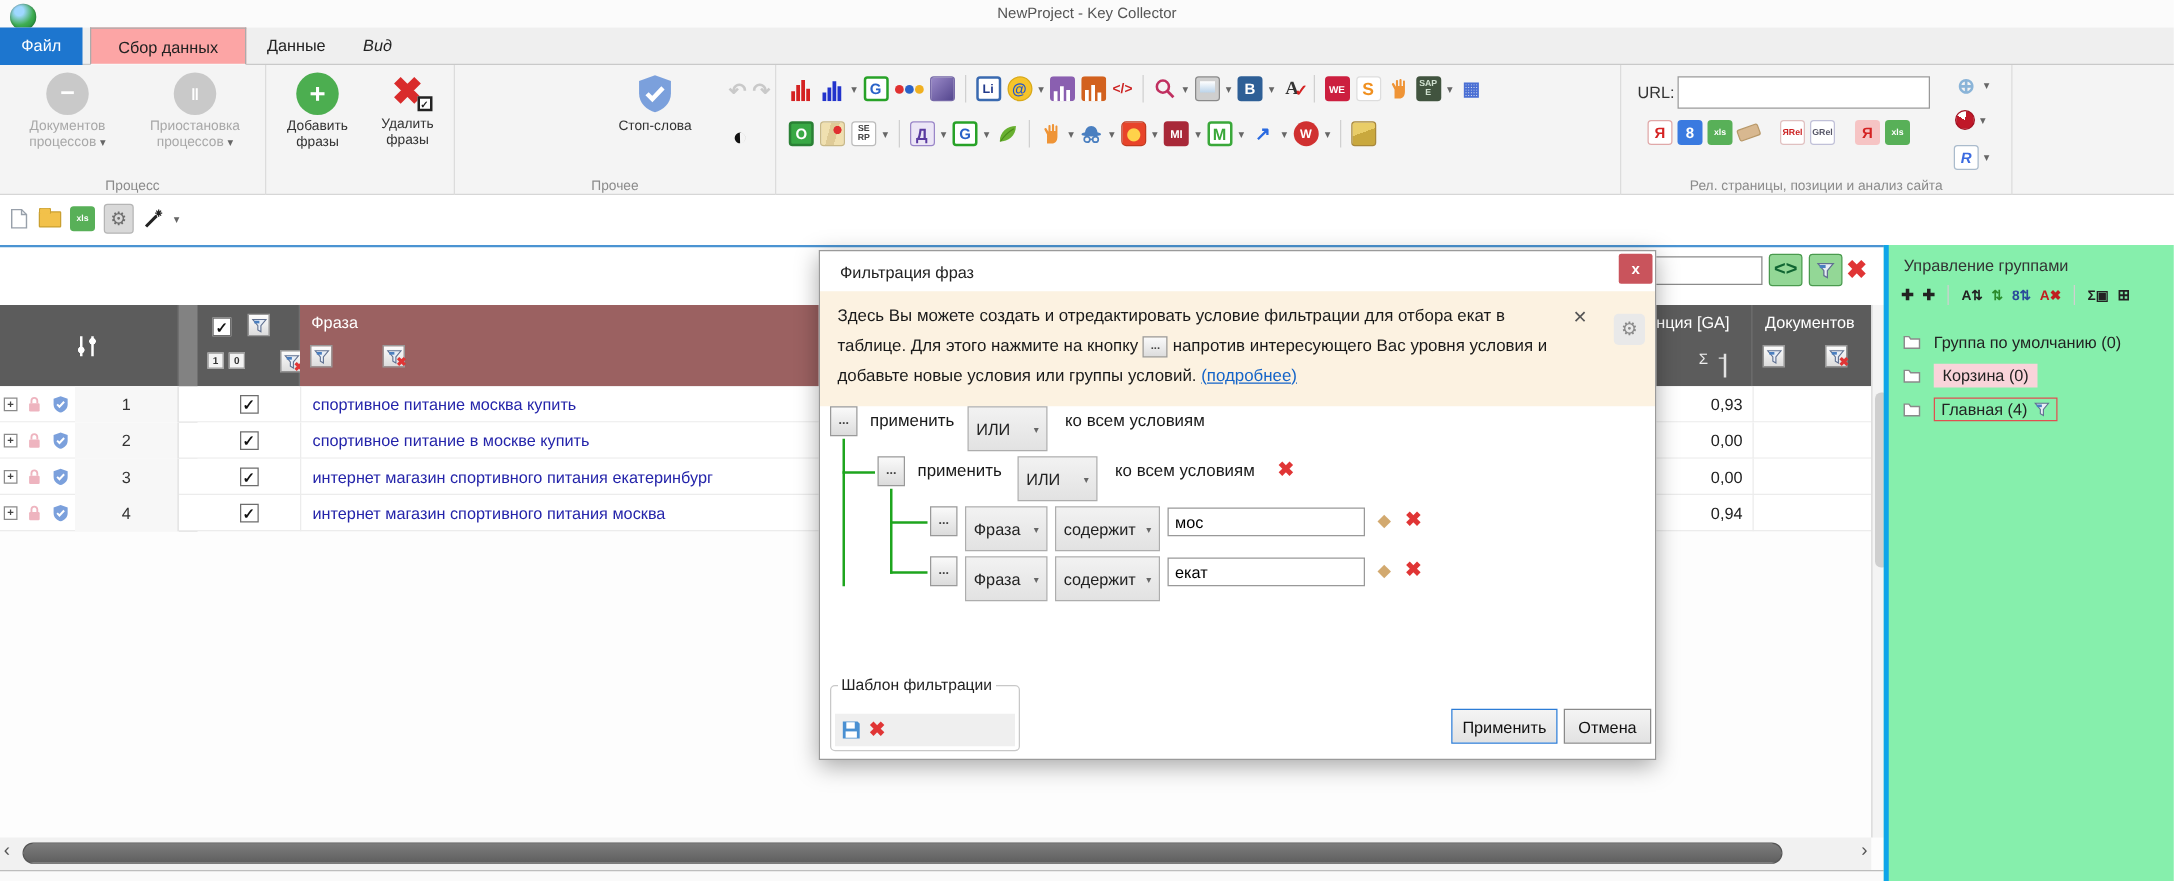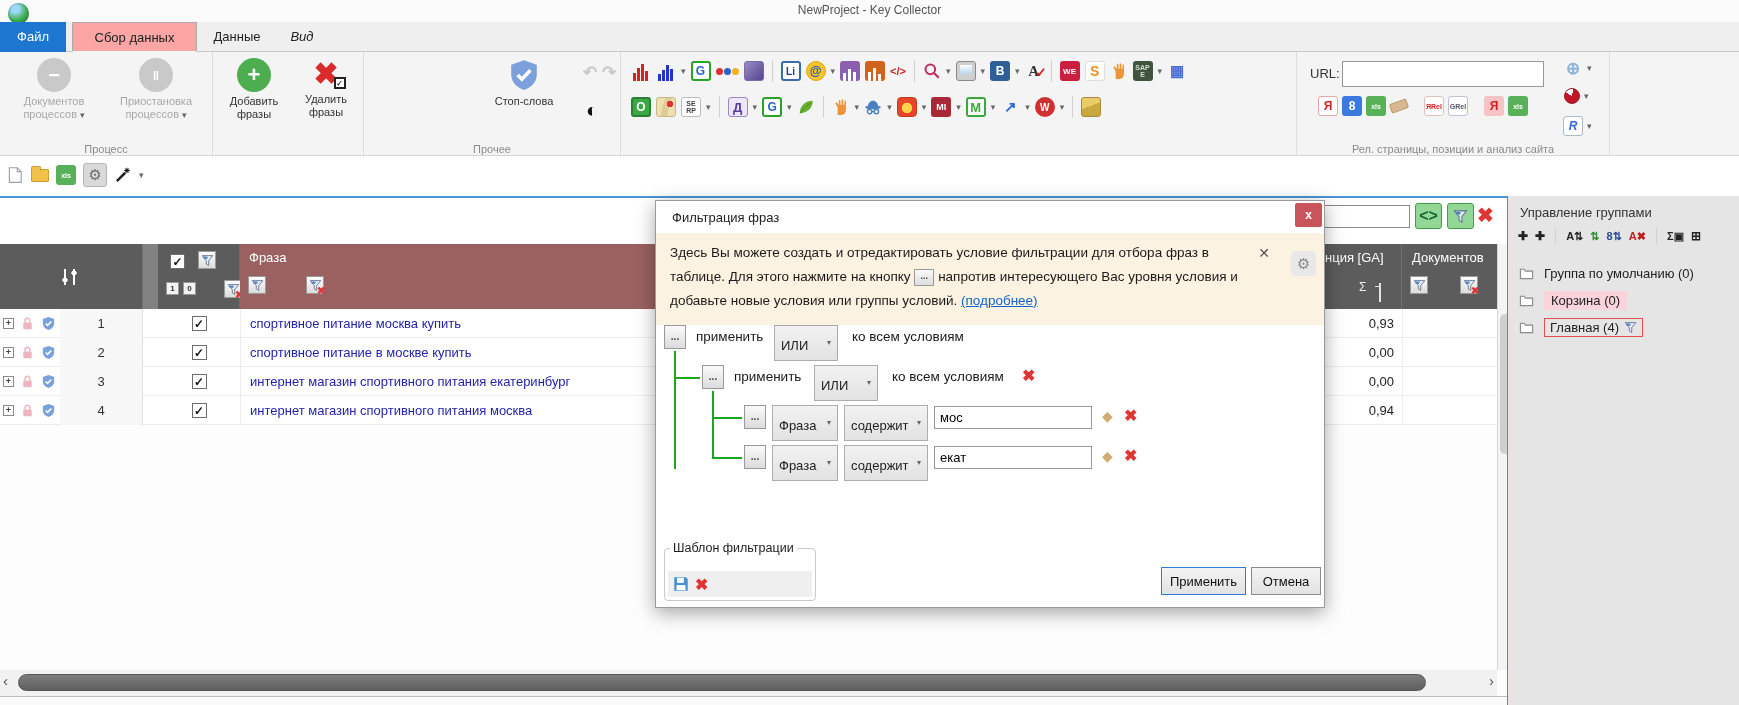--- a/index.html
+++ b/index.html
@@ -150,21 +150,21 @@
   .doccell { position:absolute; left:1402px; top:0; width:95px; height:29px; border-left:1px solid #ececec; }
   .vscroll { position:absolute; left:1497px; top:46px; width:16px; height:426px; background:#f4f4f4; border-left:1px solid #d6d6d6; }
   .vthumb { position:absolute; left:2px; top:70px; width:11px; height:140px; background:#cfcfcf; border-radius:5px; }
   .hscroll { position:absolute; left:0; top:472px; width:1497px; height:26px; background:#f1f1f1; }
   .hthumb { position:absolute; left:18px; top:4px; width:1408px; height:17px; border-radius:9px;
       background:linear-gradient(#7c7c7c,#5f5f5f); border:1px solid #555; }
   .harrow { position:absolute; top:2px; font-size:15px; color:#555; }
   .statusband { position:absolute; left:0; top:498px; width:1507px; height:11px; background:#fafafa; border-top:1px solid #bdbdbd; }
 
   
-  .gpanel { position:absolute; left:1507px; top:196px; width:232px; height:509px; background:#e5e5e5; border-left:1px solid #0ea5e9; }
+  .gpanel { position:absolute; left:1507px; top:196px; width:232px; height:509px; background:#86efac; border-left:4px solid #0ea5e9; }
   .gpanel .ptitle { position:absolute; left:12px; top:9px; font-size:13px; color:#333; }
   .ptools { position:absolute; left:10px; top:32px; display:flex; align-items:center; gap:7px; }
   .ptool { font-weight:bold; font-size:12px; color:#222; display:inline-flex; align-items:center; }
   .gitems { position:absolute; left:10px; top:64px; }
   .gitem { display:flex; align-items:center; gap:9px; height:27px; font-size:13px; color:#222; }
   .hl-pink { background:#f9d4da; padding:2px 7px; }
   .hl-red { border:1px solid #e05050; padding:1px 5px; display:inline-flex; align-items:center; gap:5px; }
 
   
   .dialog { position:absolute; left:655px; top:200px; width:670px; height:408px; background:#fff;
@@ -178,21 +178,21 @@
       font:bold 9px/12px "Liberation Sans",sans-serif; text-align:center; color:#444; vertical-align:middle; }
   .ilink { color:#1464c8; text-decoration:underline; }
   .iclose { position:absolute; right:54px; top:8px; font-size:14px; color:#555; }
   .igear { position:absolute; right:8px; top:18px; width:25px; height:25px; background:#e9e9e9; border-radius:4px;
       display:flex; align-items:center; justify-content:center; color:#8a8a8a; font-size:15px; }
   .trow { position:absolute; left:0; width:100%; height:26px; }
   .dotbtn { position:absolute; top:0; width:22px; height:24px; background:linear-gradient(#fafafa,#dcdcdc); border:1px solid #999;
       font:bold 10px/16px "Liberation Sans",sans-serif; color:#444; text-align:center; }
   .tlabel { position:absolute; top:0; line-height:24px; font-size:13.5px; color:#1a1a1a; white-space:nowrap; }
   .dd { position:absolute; top:0; height:36px; background:linear-gradient(#f2f2f2,#e2e2e2); border:1px solid #adadad;
-      display:flex; justify-content:space-between; padding:12px 6px; font-size:13px; color:#222; }
+      display:flex; align-items:center; justify-content:space-between; padding:0 6px; font-size:13px; color:#222; }
   .ddc { font-size:8px; color:#666; margin-left:4px; }
   .cin { position:absolute; top:1px; height:23px; border:1px solid #999; font-size:13px; padding:0 5px; }
   .gline { position:absolute; background:#1ea51e; }
   .diamond { position:absolute; top:3px; color:#d2a96f; font-size:14px; }
   .xbig { position:absolute; top:1px; font-size:16px; font-weight:bold; color:#e03535; }
   .tfieldset { position:absolute; left:8px; top:340px; width:152px; height:60px; border:1px solid #c8c8c8; border-radius:4px; }
   .tfieldset legend { font-size:12.5px; color:#222; margin-left:5px; padding:0 3px; }
   .tfs-inner { position:absolute; left:3px; right:3px; top:16px; bottom:3px; background:#efefef; display:flex; align-items:center; gap:5px; padding-left:4px; }
   .dbtn { position:absolute; top:366px; height:28px; font-size:13px; color:#111; text-align:center;
       background:linear-gradient(#f4f4f4,#e2e2e2); }
@@ -631,21 +631,21 @@
     </div>
   </div>
 </div>
 
 <div class="dialog">
   <div class="dtitle">Фильтрация фраз</div>
   <div class="dclose">x</div>
 
   <div class="dinfo">
     <div class="dinfo-wrap">
-      <span>Здесь Вы можете создать и отредактировать условие фильтрации для отбора фраз в таблице. Для этого нажмите на кнопку</span>
+      <span>Здесь Вы можете создать и отредактировать условие фильтрации для отбора екат в таблице. Для этого нажмите на кнопку</span>
       <span class="minibtn">...</span>
       <span>напротив интересующего Вас уровня условия и добавьте новые условия или группы условий.</span>
       <span class="ilink">(подробнее)</span>
     </div>
     <span class="iclose">✕</span>
     <span class="igear">
         <span>⚙</span>
       </span>
   </div>
 

